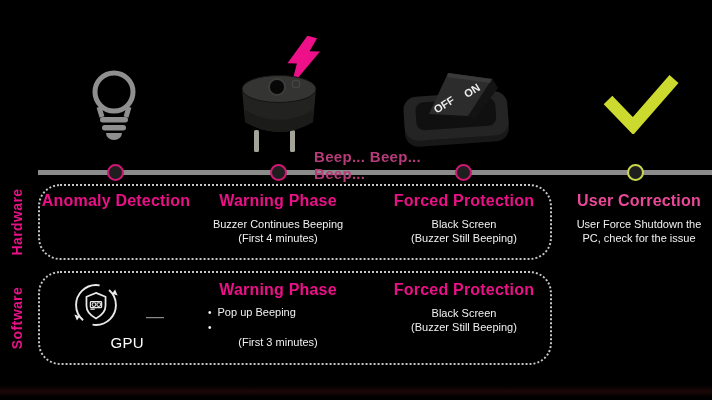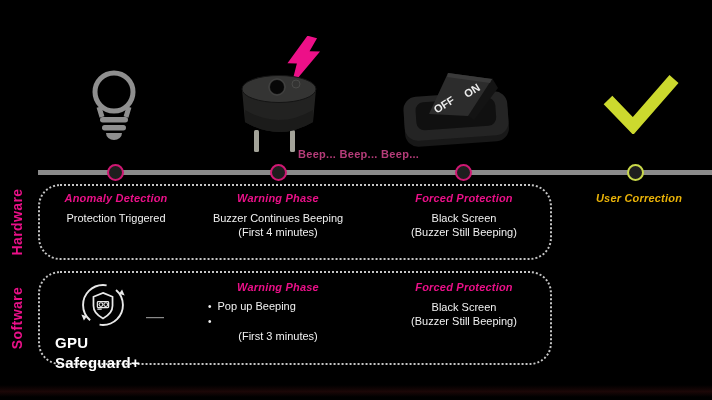--- a/index.html
+++ b/index.html
@@ -6,47 +6,47 @@
   .canvas{position:relative;width:712px;height:400px;background:#000;overflow:hidden;
           font-family:"Liberation Sans",sans-serif;}
   .vignette{position:absolute;left:0;right:0;bottom:3px;height:12px;
             background:linear-gradient(180deg,rgba(0,0,0,0),#1b0707 55%,rgba(0,0,0,0));}
 
   
   .timeline{position:absolute;left:38px;right:0;top:170px;height:5px;background:#8b8b8b;}
   .node{position:absolute;top:164px;width:17px;height:17px;border-radius:50%;
         background:#1e1e1e;border:2.5px solid #cf1873;box-sizing:border-box;}
   .node.green{border-color:#c9d84a;}
-  .beep{position:absolute;left:298px;top:148px;width:132px;color:#b53c79;
-        font-size:11px;font-weight:bold;letter-spacing:.3px;}
+  .beep{position:absolute;left:314px;top:148px;width:132px;color:#b53c79;
+        font-size:15px;font-weight:bold;letter-spacing:.3px;}
 
   
   .side-label{position:absolute;width:90px;height:16px;text-align:center;color:#ea1088;
               font-size:14px;font-weight:bold;transform:rotate(-90deg);letter-spacing:.4px;}
 
   
   .box{position:absolute;left:38px;width:514px;border:2px dotted #c6c6c6;
        border-radius:22px;box-sizing:border-box;}
   .box.hw{top:184px;height:76px;}
   .box.sw{top:271px;height:94px;}
 
   
   .col{position:absolute;text-align:center;}
-  .title{font-size:11px;font-weight:bold;color:#ea1088;letter-spacing:.2px;font-style:italic;}
-  .title.yellow{color:#eab308;}
+  .title{font-size:16px;font-weight:bold;color:#ea1088;letter-spacing:.2px;}
+  .title.yellow{color:#ec4899;}
   .body{margin-top:7px;font-size:11px;color:#f1f1f1;white-space:pre-line;line-height:1.3;}
 
   
   .bullets{margin:6px 0 0 10px;text-align:left;}
   .bullet-row{display:flex;gap:6px;font-size:11px;color:#f1f1f1;line-height:1.35;}
   .bullet-dot{font-size:10px;line-height:1.5;}
   .note{font-size:11px;color:#f1f1f1;line-height:1.35;}
 
   
-  .gpu-block{position:absolute;left:55px;top:279px;width:96px;text-align:left;font-weight:bold;}
+  .gpu-block{position:absolute;left:48px;top:279px;width:96px;text-align:right;}
   .gpu-block svg{display:block;margin:0 auto;}
   .gpu-name{color:#fff;font-size:15px;line-height:1.15;margin-top:3px;letter-spacing:.3px;}
   .link-dash{position:absolute;left:146px;top:306px;color:#8a8a8a;font-size:18px;}
 
   .icon{position:absolute;}
 </style>
 </head>
 <body>
 
 <div class="canvas">
@@ -98,54 +98,54 @@
   <div class="node green" style="left:627px;"></div>
   <div class="beep">Beep... Beep... Beep...</div>
 
   <div class="side-label" style="left:-28px;top:214px;">Hardware</div>
   <div class="side-label" style="left:-28px;top:310px;">Software</div>
 
   <div class="box hw"></div>
 
   <div class="col" style="left:40px;top:192px;width:152px;">
     <div class="title">Anomaly Detection</div>
-    <div class="body">Protection Triggered</div>
   </div>
 
   <div class="col" style="left:198px;top:192px;width:160px;">
     <div class="title">Warning Phase</div>
     <div class="body">Buzzer Continues Beeping
 (First 4 minutes)</div>
   </div>
 
   <div class="col" style="left:386px;top:192px;width:156px;">
     <div class="title">Forced Protection</div>
     <div class="body">Black Screen
 (Buzzer Still Beeping)</div>
   </div>
 
   <div class="col" style="left:566px;top:192px;width:146px;">
     <div class="title yellow">User Correction</div>
+    <div class="body">User Force Shutdown the
+PC, check for the issue</div>
   </div>
 
   <div class="box sw"></div>
 
   <div class="gpu-block">
     <svg width="52" height="52" viewBox="-30 -30 60 60">
       <circle cx="0" cy="0" r="23" fill="none" stroke="#e9e9e9" stroke-width="2.2" stroke-dasharray="60 12" stroke-dashoffset="20"></circle>
       <polygon points="-25,11 -18.5,13 -22,18" fill="#e9e9e9"></polygon>
       <polygon points="25,-11 18.5,-13 22,-18" fill="#e9e9e9"></polygon>
       <path d="M0,-14 L11,-9.5 V1 C11,8 6,12.5 0,15.5 C-6,12.5 -11,8 -11,1 V-9.5 Z" fill="none" stroke="#e9e9e9" stroke-width="2"></path>
       <rect x="-6.5" y="-4" width="13" height="7" rx="1" fill="none" stroke="#e9e9e9" stroke-width="1.4"></rect>
       <circle cx="-2.4" cy="-0.5" r="2.2" fill="none" stroke="#e9e9e9" stroke-width="1.2"></circle>
       <circle cx="3.2" cy="-0.5" r="2.2" fill="none" stroke="#e9e9e9" stroke-width="1.2"></circle>
       <path d="M-6.5,4.8 h5" stroke="#e9e9e9" stroke-width="1.4"></path>
     </svg>
     <div class="gpu-name">GPU</div>
-    <div class="gpu-name">Safeguard+</div>
   </div>
 
   <div class="link-dash">—</div>
 
   <div class="col" style="left:198px;top:281px;width:160px;">
     <div class="title">Warning Phase</div>
     <div class="bullets">
       <div class="bullet-row">
         <span class="bullet-dot">•</span>
         <span>Pop up Beeping</span>

